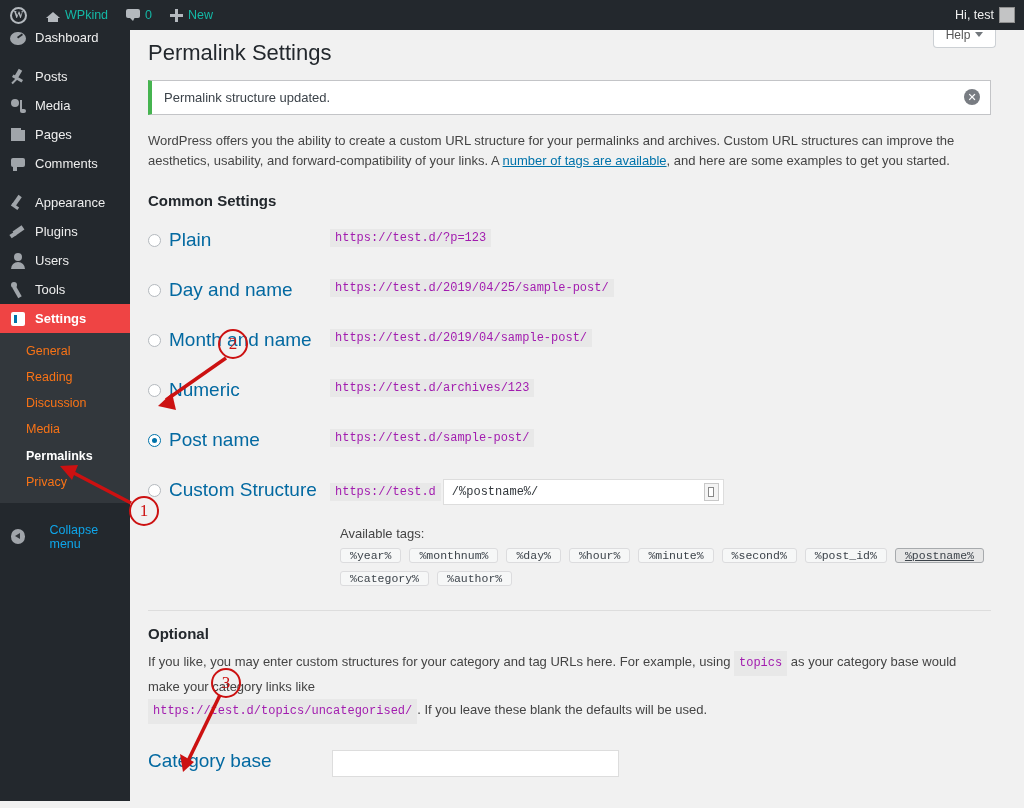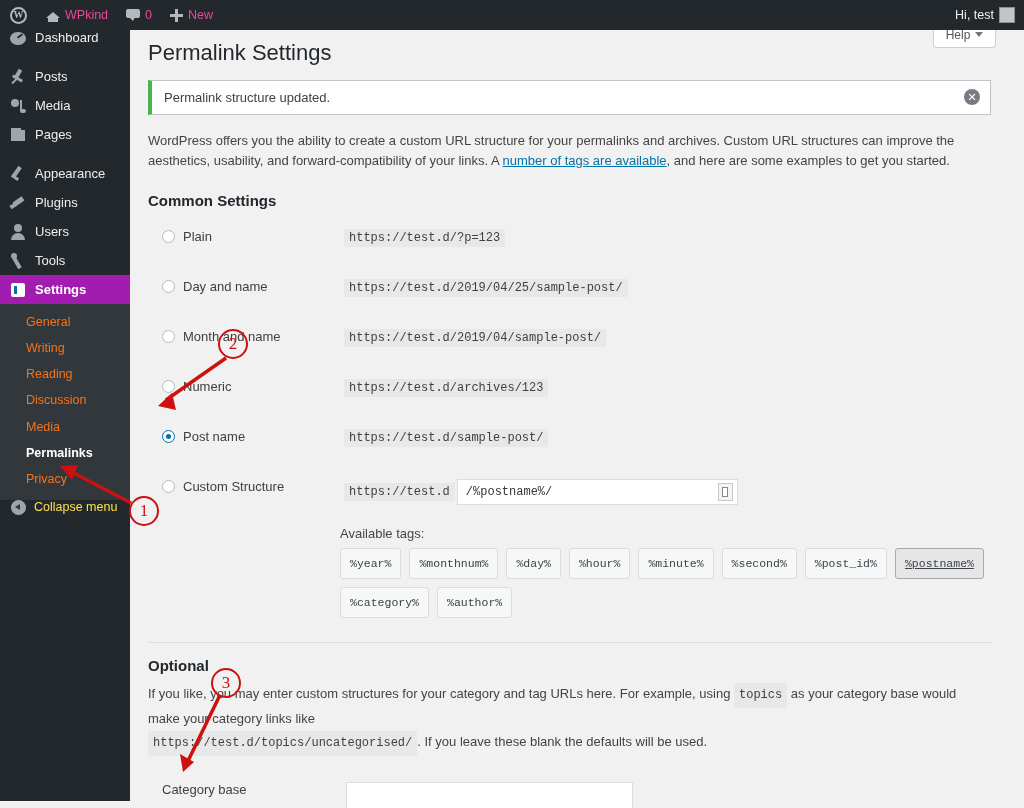--- a/index.html
+++ b/index.html
@@ -11,21 +11,21 @@
     font-size:13px; color:#444;
     position:relative;
   }
 
   
   #adminbar{
     position:absolute; top:0; left:0; width:1024px; height:30px;
     background:#23282d; color:#b4b9be; display:flex; align-items:center;
     font-size:12.5px; z-index:40;
   }
-  .ab-item{ display:flex; align-items:center; height:30px; padding:0 9px; gap:5px; color:#ec4899; }
+  .ab-item{ display:flex; align-items:center; height:30px; padding:0 9px; gap:5px; color:#14b8a6; }
   .ab-item:first-child{ padding:0 10px; }
   .ab-spacer{ flex:1; }
   .wp-logo{ width:17px; height:17px; border:2px solid #b4b9be; border-radius:50%; position:relative; }
   .wp-logo::before{ content:"W"; position:absolute; left:0; top:-3px; width:13px; text-align:center;
      font-size:10px; font-weight:bold; color:#b4b9be; line-height:17px; font-family:"Liberation Serif", serif;}
   .ico-home{ width:14px; height:13px; position:relative; }
   .ico-home::before{ content:""; position:absolute; left:0; top:3px; width:0; height:0;
      border-left:7px solid transparent; border-right:7px solid transparent; border-bottom:6px solid #b4b9be;}
   .ico-home::after{ content:""; position:absolute; left:2px; top:8px; width:10px; height:5px; background:#b4b9be;}
   .ico-comment{ width:14px; height:12px; position:relative; }
@@ -42,21 +42,21 @@
   #sidebar{
     position:absolute; top:23px; left:0; width:130px; height:778px;
     background:#23282d; z-index:30;
   }
   .menu-item{
     display:flex; align-items:center; gap:8px; height:29px; padding:0 0 0 9px;
     color:#eee; font-size:13px; position:relative;
   }
   .menu-item .mi-label{ line-height:1; }
   .menu-gap{ height:10px; }
-  .menu-item.current{ background:#a21caf; color:#fff; font-weight:600; }
+  .menu-item.current{ background:#ef4444; color:#fff; font-weight:600; }
   .menu-item.current::after{
     content:""; position:absolute; right:-8px; top:9px; width:0;height:0;
     border-top:8px solid transparent; border-bottom:8px solid transparent; border-left:8px solid #f1f1f1;
   }
   .mi-icon{ width:18px; height:18px; position:relative; flex:0 0 18px; }
   .sq{ position:absolute; background:#a0a5aa; }
   .menu-item.current .sq{ background:#fff; }
 
   
   .ic-dash .sq{ left:1px; top:3px; width:16px; height:13px; border-radius:8px/7px; }
@@ -83,21 +83,21 @@
   .ic-settings .sq:nth-child(1){ left:2px; top:2px; width:14px; height:14px; border-radius:2px; }
   .ic-settings::after{ content:""; position:absolute; left:5px; top:5px; width:3px; height:8px; background:#0073aa; }
   .ic-settings::before{ content:""; position:absolute; left:10px; top:5px; width:3px; height:8px; background:#0073aa; }
   .menu-item.current .ic-settings::after,
   .menu-item.current .ic-settings::before{ background:#0073aa; }
 
   .submenu{ background:#32373c; padding:5px 0 8px 0; }
   .sub-item{ padding:4px 0 4px 26px; font-size:12.5px; color:#f97316; line-height:1.45; }
   .sub-item.current{ color:#fff; font-weight:bold; }
 
-  .collapse-row{ display:flex; align-items:center; gap:8px; padding:0 0 0 11px; color:#fde047; font-size:12.5px;}
+  .collapse-row{ display:flex; align-items:center; gap:24px; padding:20px 0 0 11px; color:#0ea5e9; font-size:12.5px;}
   .collapse-circle{ width:15px; height:15px; border-radius:50%; background:#a0a5aa; position:relative; }
   .collapse-circle::after{ content:""; position:absolute; left:4px; top:4px; width:0;height:0;
       border-top:3.5px solid transparent; border-bottom:3.5px solid transparent; border-right:5px solid #32373c;}
 
   
   #content{
     position:absolute; top:30px; left:130px; width:894px; height:778px;
     background:#f1f1f1; overflow:hidden;
   }
   .help-tab{
@@ -124,50 +124,50 @@
   .intro{
     margin:16px 33px 0 18px; font-size:13px; line-height:1.6; color:#444;
   }
   .intro a{ color:#0073aa; text-decoration:underline; }
   h2.section{
     margin:20px 12px 0 18px; font-size:15px; font-weight:600; color:#23282d;
   }
 
   .form-table{ margin:6px 0 0 18px; width:856px; }
   .ft-row{ display:flex; align-items:flex-start; min-height:50px; padding-top:14px; }
-  .ft-label{ width:182px; flex:0 0 182px; display:flex; align-items:center; gap:8px; font-size:13px; color:#404040;margin-left:14px;}
+  .ft-label{ width:182px; flex:0 0 182px; display:flex; align-items:center; gap:8px; font-size:19px; color:#0369a1;}
   .radio{
     width:13px; height:13px; border-radius:50%; border:1px solid #b4b9be; background:#fff;
     flex:0 0 13px; position:relative;
   }
   .radio.checked{ border-color:#0073aa; }
   .radio.checked::after{
     content:""; position:absolute; left:3px; top:3px; width:5px; height:5px; border-radius:50%; background:#0073aa;
   }
   .codebox{
-    font-family:"Liberation Mono", monospace; font-size:12px; color:#404040;
+    font-family:"Liberation Mono", monospace; font-size:12px; color:#a21caf;
     background:#e8e8e8; padding:2px 5px; display:inline-block;
   }
   .struct-row{ display:flex; align-items:center; }
   .struct-input{
     width:281px; height:26px; background:#fff; border:1px solid #ddd;
     font-family:"Liberation Mono", monospace; font-size:12px; color:#32373c;
     display:flex; align-items:center; padding:0 8px; margin-left:2px; position:relative;
   }
   .input-aff{
     position:absolute; right:4px; top:3px; width:15px; height:18px;
     border:1px solid #c8c8c8; background:#f4f4f4;
     display:flex; align-items:center; justify-content:center;
   }
   .input-aff i{ display:block; width:6px; height:10px; border:1px solid #888; background:#fff; }
   .avail-label{ margin:11px 0 0 192px; font-size:13px; color:#444; }
   .tag-list{ margin:7px 0 0 192px; width:670px; display:flex; flex-wrap:wrap; gap:8px 8px; }
   .tag-btn{
     background:#f6f7f7; border:1px solid #dcdcde; border-radius:3px;
-    padding:8px 9px; font-family:"Liberation Mono", monospace; font-size:11.5px; color:#3c434a;
+    padding:0 9px; font-family:"Liberation Mono", monospace; font-size:11.5px; color:#3c434a;
   }
   .tag-btn.pressed{ background:#e6e6e6; border-color:#a7aaad;text-decoration:underline; }
 
   hr.sep{ border:none; border-top:1px solid #ddd; margin:24px 33px 0 18px; }
   .opt-text{ margin:9px 33px 0 18px; font-size:13px; line-height:1.75; color:#444; }
   .text-input{
     width:287px; height:27px; background:#fff; border:1px solid #ddd; margin-left:2px;
   }
   .ft-row.field{ min-height:46px; padding-top:12px; }
 
@@ -232,20 +232,27 @@
       </span>
     <span class="mi-label">Media</span>
   </div>
   <div class="menu-item">
     <span class="mi-icon ic-pages">
         <i class="sq"></i>
         <i class="sq"></i>
       </span>
     <span class="mi-label">Pages</span>
   </div>
+  <div class="menu-item">
+    <span class="mi-icon ic-comments">
+        <i class="sq"></i>
+        <i class="sq"></i>
+      </span>
+    <span class="mi-label">Comments</span>
+  </div>
 
   <div class="menu-gap"></div>
 
   <div class="menu-item">
     <span class="mi-icon ic-appearance">
         <i class="sq"></i>
         <i class="sq"></i>
       </span>
     <span class="mi-label">Appearance</span>
   </div>
@@ -272,21 +279,20 @@
   </div>
   <div class="menu-item current">
     <span class="mi-icon ic-settings">
         <i class="sq"></i>
       </span>
     <span class="mi-label">Settings</span>
   </div>
 
   <div class="submenu">
     <div class="sub-item">General</div>
-    <div class="sub-item">Writing</div>
     <div class="sub-item">Reading</div>
     <div class="sub-item">Discussion</div>
     <div class="sub-item">Media</div>
     <div class="sub-item current">Permalinks</div>
     <div class="sub-item">Privacy</div>
   </div>
 
   <div class="collapse-row">
     <span class="collapse-circle"></span>
     <span>Collapse menu</span>

